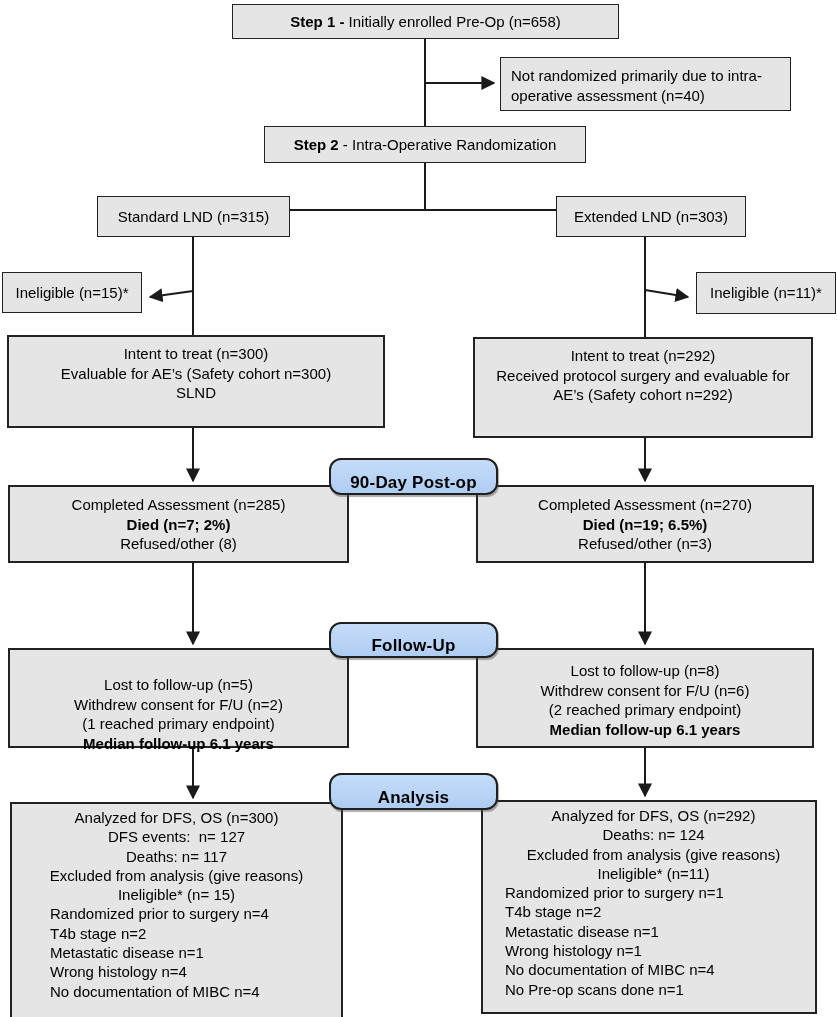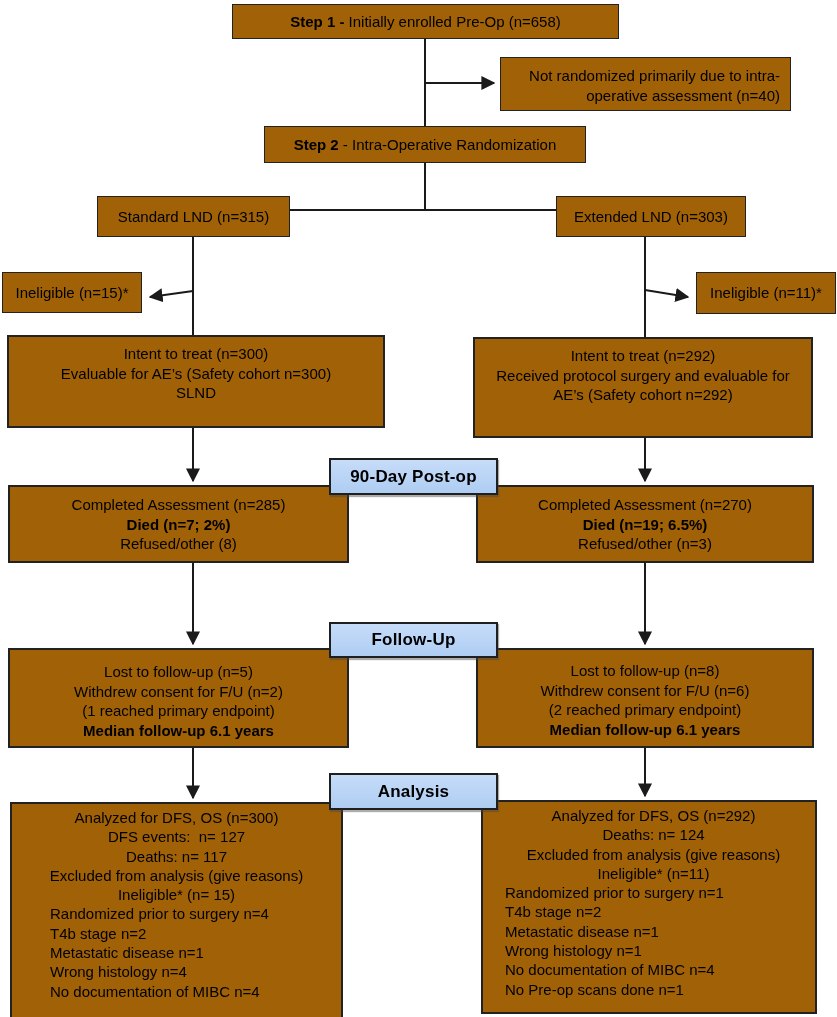--- a/index.html
+++ b/index.html
@@ -2,37 +2,37 @@
 <html><head>
 <meta charset="utf-8">
 <style>
   html,body{margin:0;padding:0;background:#ffffff;}
   #canvas{
     position:relative;width:837px;height:1017px;background:#ffffff;
     font-family:"Liberation Sans",sans-serif;color:#000;overflow:hidden;
   }
   #connectors{position:absolute;left:0;top:0;z-index:1;}
   .box{
-    position:absolute;background:#a16207;border:1.5px solid #222;
+    position:absolute;background:#e5e5e5;border:1.5px solid #222;
     box-sizing:border-box;text-align:center;font-size:15px;line-height:19.5px;
     z-index:2;
   }
   .thick{border-width:2px;}
   .onebox{display:flex;align-items:center;justify-content:center;}
   .line{white-space:pre-wrap;}
   .b{font-weight:bold;}
-  .leftalign{text-align:right;}
+  .leftalign{text-align:left;}
   #not-randomized{padding:8px 10px;}
   #analysis-left .al{text-align:left;padding-left:38px;}
   #analysis-right .al{text-align:left;padding-left:13px;}
   #analysis-left .line,#analysis-right .line{line-height:19.3px;}
   .badge{
-    position:absolute;z-index:3;display:flex;align-items:center;justify-content:center;
+    position:absolute;z-index:3;display:flex;align-items:flex-end;justify-content:center;
     background:linear-gradient(#c6dcf9,#aecdf2);
-    border:2px solid #1f1f1f;border-radius:0;
+    border:2px solid #1f1f1f;border-radius:12px;
     font-size:17px;font-weight:bold;letter-spacing:.2px;
     box-shadow:1px 2px 1px rgba(70,70,70,.45);
     box-sizing:border-box;
   }
 </style>
 </head>
 <body>
 
 <div id="canvas">
 
@@ -108,21 +108,21 @@
   <div class="box thick" style="left:476px;top:485px;width:338px;height:78px;padding-top:8px;">
     <div class="line">Completed Assessment (n=270)</div>
     <div class="line b">Died (n=19; 6.5%)</div>
     <div class="line">Refused/other (n=3)</div>
   </div>
 
   <div class="badge" style="left:329px;top:622px;width:169px;height:36px;">
     <span>Follow-Up</span>
   </div>
 
-  <div class="box thick" style="left:8px;top:648px;width:341px;height:100px;padding-top:12px;">
+  <div class="box thick" style="left:8px;top:648px;width:341px;height:100px;padding-top:25px;">
     <div class="line">Lost to follow-up (n=5)</div>
     <div class="line">Withdrew consent for F/U (n=2)</div>
     <div class="line">(1 reached primary endpoint)</div>
     <div class="line b">Median follow-up 6.1 years</div>
   </div>
   <div class="box thick" style="left:476px;top:648px;width:338px;height:100px;padding-top:11px;">
     <div class="line">Lost to follow-up (n=8)</div>
     <div class="line">Withdrew consent for F/U (n=6)</div>
     <div class="line">(2 reached primary endpoint)</div>
     <div class="line b">Median follow-up 6.1 years</div>

